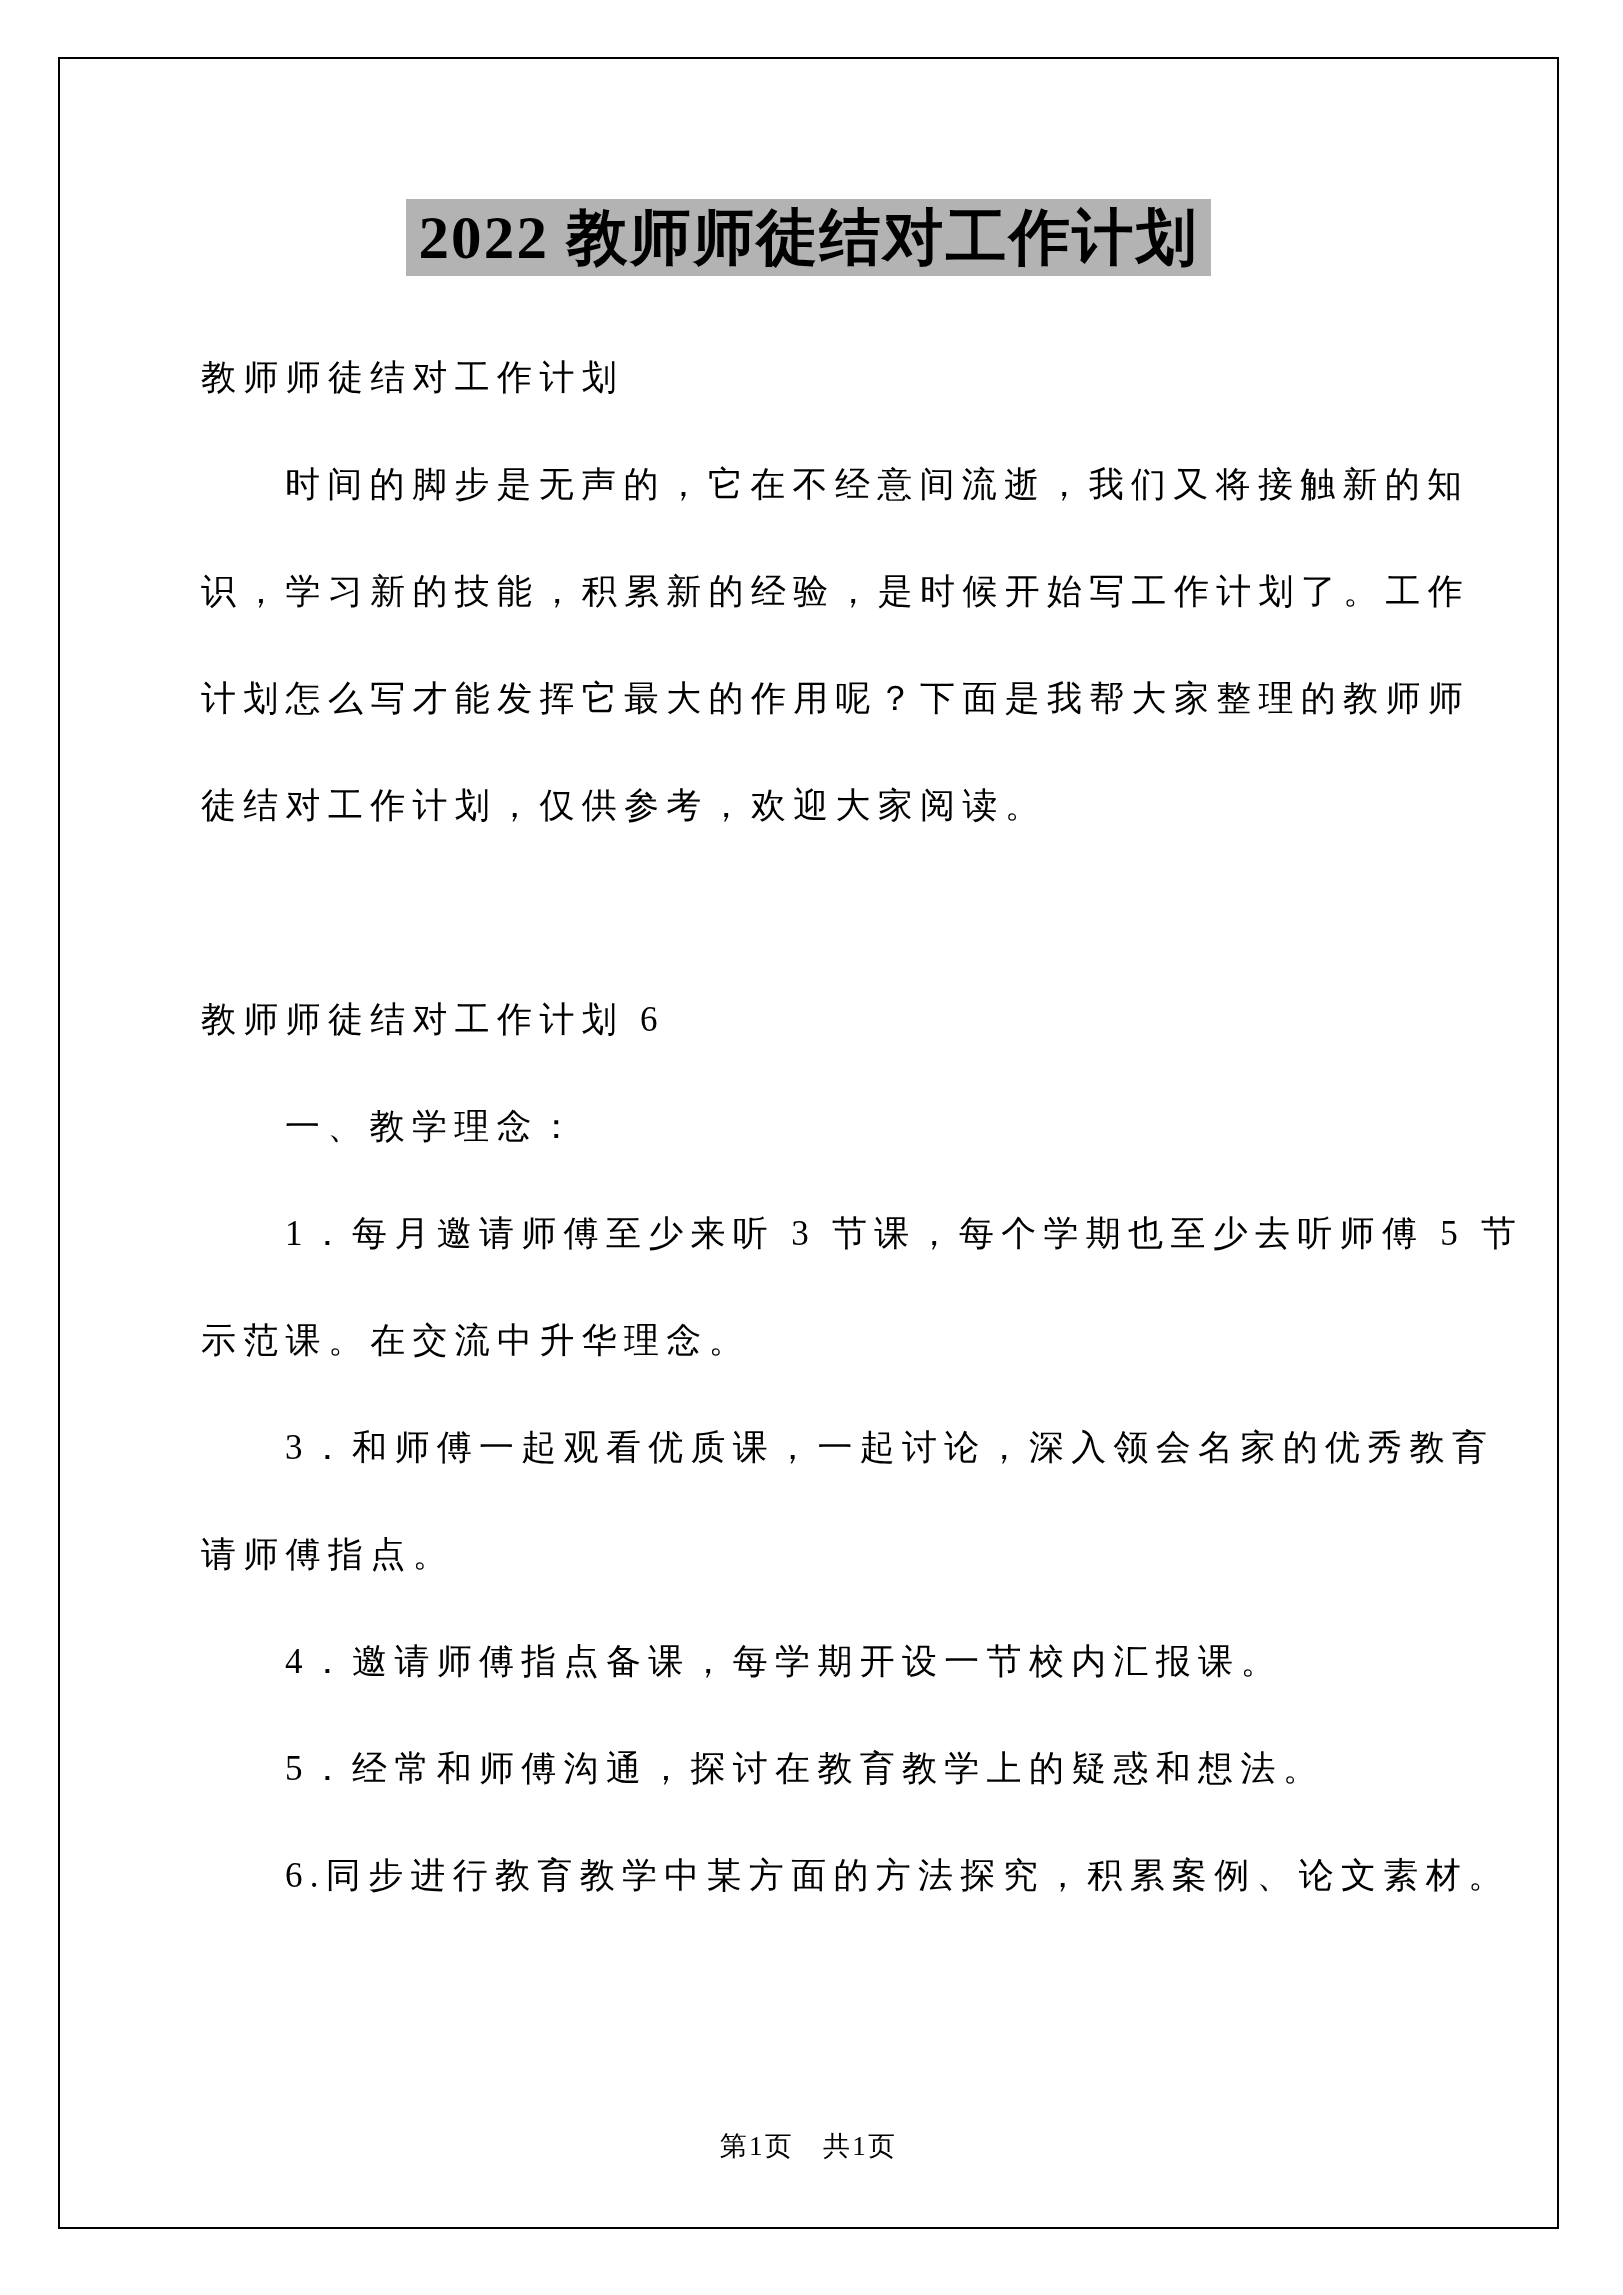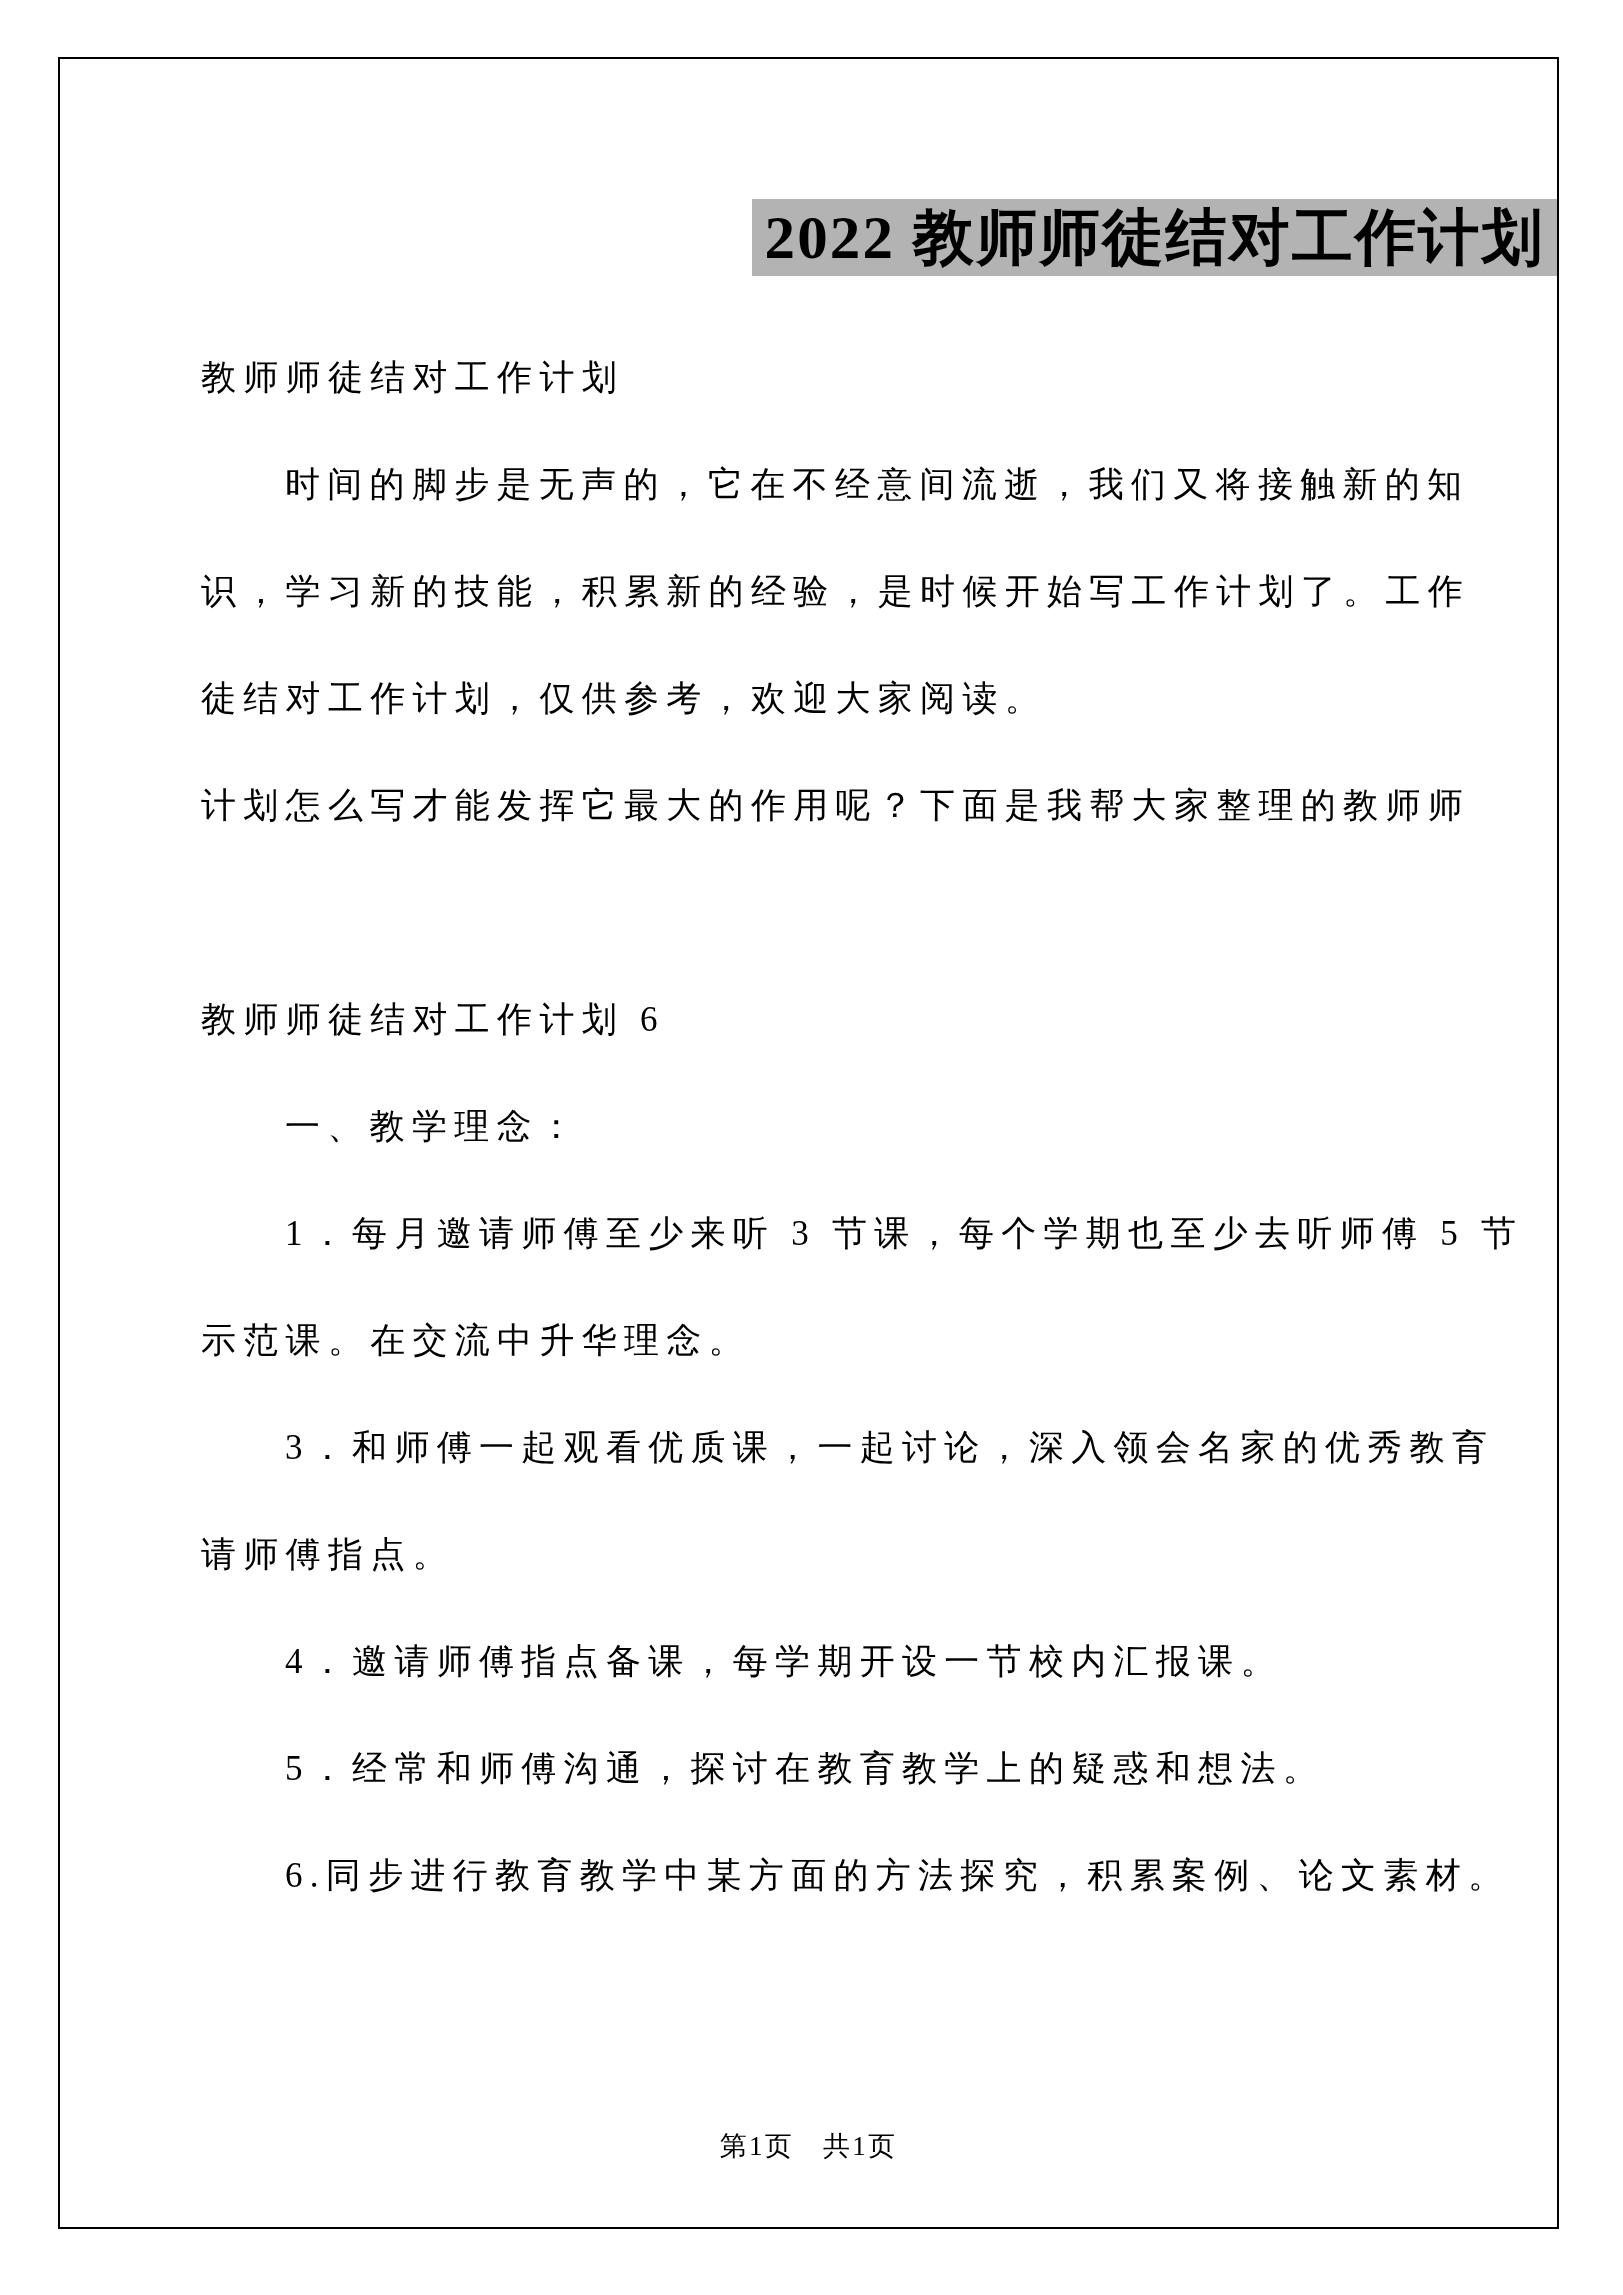--- a/index.html
+++ b/index.html
@@ -15,21 +15,21 @@
     left: 58px;
     top: 57px;
     width: 1501px;
     height: 2172px;
     border: 2.2px solid #000000;
     background: #ffffff;
     overflow: hidden;
   }
   .doc-title {
     margin-top: 140px;
-    text-align: right;
+    text-align: center;
     line-height: 77px;
     height: 77px;
     white-space: nowrap;
   }
   .title-highlight {
     display: inline-block;
     background: #b3b3b3;
     font-size: 61px;
     font-weight: bold;
     line-height: 77px;
@@ -68,22 +68,22 @@
 <div class="page-border">
 
   <div class="doc-title">
     <span class="title-highlight">2022 教师师徒结对工作计划</span>
   </div>
 
   <div class="doc-body">
     <div class="line">教师师徒结对工作计划</div>
     <div class="line indented">时间的脚步是无声的，它在不经意间流逝，我们又将接触新的知</div>
     <div class="line">识，学习新的技能，积累新的经验，是时候开始写工作计划了。工作</div>
+    <div class="line">计划怎么写才能发挥它最大的作用呢？下面是我帮大家整理的教师师</div>
     <div class="line">徒结对工作计划，仅供参考，欢迎大家阅读。</div>
-    <div class="line">计划怎么写才能发挥它最大的作用呢？下面是我帮大家整理的教师师</div>
     <div class="line"></div>
     <div class="line">教师师徒结对工作计划 6</div>
     <div class="line indented">一、教学理念：</div>
     <div class="line indented">1．每月邀请师傅至少来听 3 节课，每个学期也至少去听师傅 5 节</div>
     <div class="line">示范课。在交流中升华理念。</div>
     <div class="line indented">3．和师傅一起观看优质课，一起讨论，深入领会名家的优秀教育</div>
     <div class="line">请师傅指点。</div>
     <div class="line indented">4．邀请师傅指点备课，每学期开设一节校内汇报课。</div>
     <div class="line indented">5．经常和师傅沟通，探讨在教育教学上的疑惑和想法。</div>
     <div class="line indented">6.同步进行教育教学中某方面的方法探究，积累案例、论文素材。</div>

